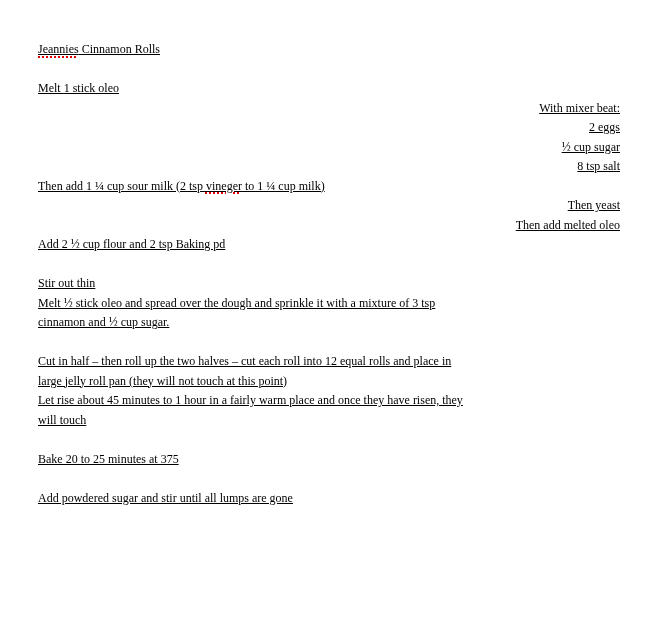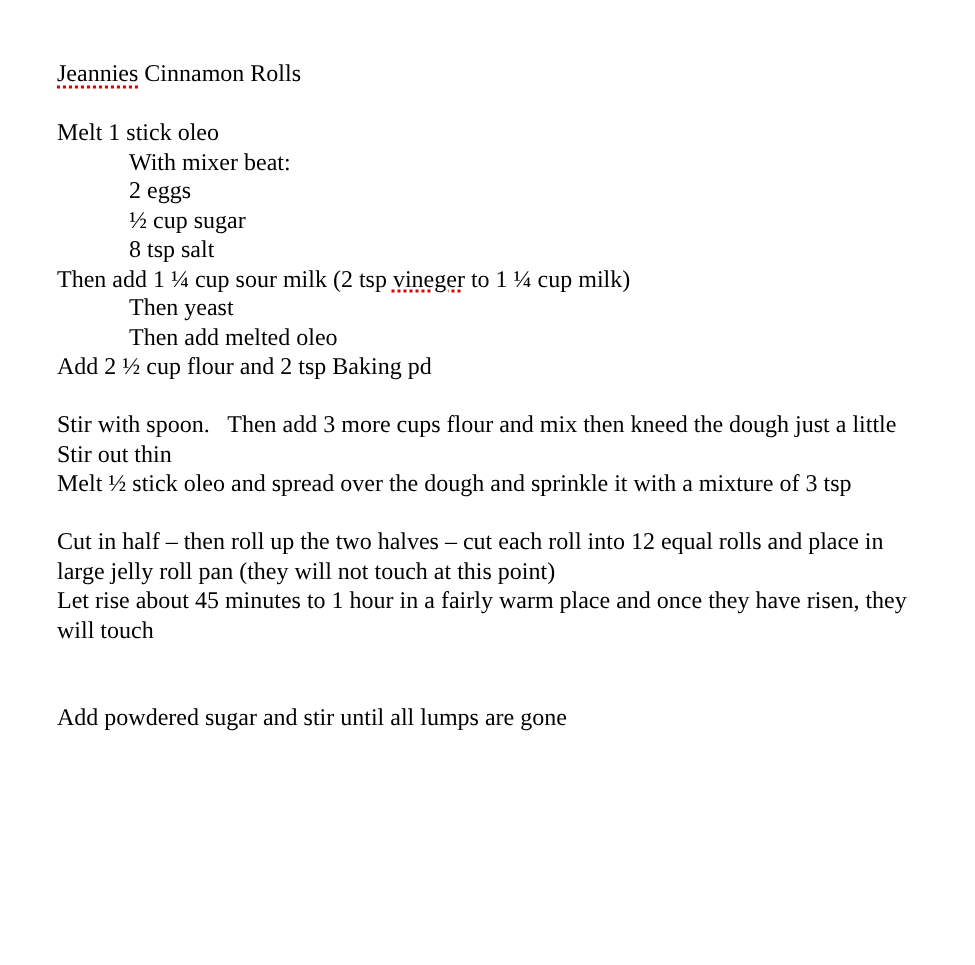--- a/index.html
+++ b/index.html
@@ -10,26 +10,27 @@
     font-family: "Liberation Serif", "DejaVu Serif", serif;
     overflow: hidden;
   }
   .page {
     width: 650px;
     height: 643px;
     padding: 40px 30px 0 38px;
     background: #ffffff;
   }
   .doc-line {
-    font-size: 16px;
+    font-size: 12px;
     line-height: 19.5px;
     min-height: 19.5px;
     white-space: pre-wrap;
+    text-decoration: underline;
   }
-  .doc-line.indent-1 { padding-left: 48px; }
+  .doc-line.indent-1 { padding-left: 48px; text-align: right; }
   .misspelled {
     text-decoration-line: underline;
     text-decoration-style: dotted;
     text-decoration-color: var(--spell-color, #e00000);
     text-decoration-thickness: 2px;
     text-underline-offset: 3px;
   }
 </style>
 </head>
 <body>
@@ -41,26 +42,27 @@
       <div class="doc-line"><span>Melt 1 stick oleo</span></div>
       <div class="doc-line indent-1"><span>With mixer beat:</span></div>
       <div class="doc-line indent-1"><span>2 eggs</span></div>
       <div class="doc-line indent-1"><span>½ cup sugar</span></div>
       <div class="doc-line indent-1"><span>8 tsp salt</span></div>
       <div class="doc-line"><span>Then add 1 ¼ cup sour milk (2 tsp </span><span class="misspelled">vineger</span><span> to 1 ¼ cup milk)</span></div>
       <div class="doc-line indent-1"><span>Then yeast</span></div>
       <div class="doc-line indent-1"><span>Then add melted oleo</span></div>
       <div class="doc-line"><span>Add 2 ½ cup flour and 2 tsp Baking pd</span></div>
       <div class="doc-line"></div>
-      <div class="doc-line"><span>Stir with spoon.   Then add 3 more cups flour and mix then kneed the dough just a little</span></div>
       <div class="doc-line"><span>Stir out thin</span></div>
       <div class="doc-line"><span>Melt ½ stick oleo and spread over the dough and sprinkle it with a mixture of 3 tsp</span></div>
+      <div class="doc-line"><span>cinnamon and ½ cup sugar.</span></div>
       <div class="doc-line"></div>
       <div class="doc-line"><span>Cut in half – then roll up the two halves – cut each roll into 12 equal rolls and place in</span></div>
       <div class="doc-line"><span>large jelly roll pan (they will not touch at this point)</span></div>
       <div class="doc-line"><span>Let rise about 45 minutes to 1 hour in a fairly warm place and once they have risen, they</span></div>
       <div class="doc-line"><span>will touch</span></div>
       <div class="doc-line"></div>
+      <div class="doc-line"><span>Bake 20 to 25 minutes at 375</span></div>
       <div class="doc-line"></div>
       <div class="doc-line"><span>Add powdered sugar and stir until all lumps are gone</span></div>
       <div class="doc-line"></div>
     </div>
 </div>
 
 </body></html>

